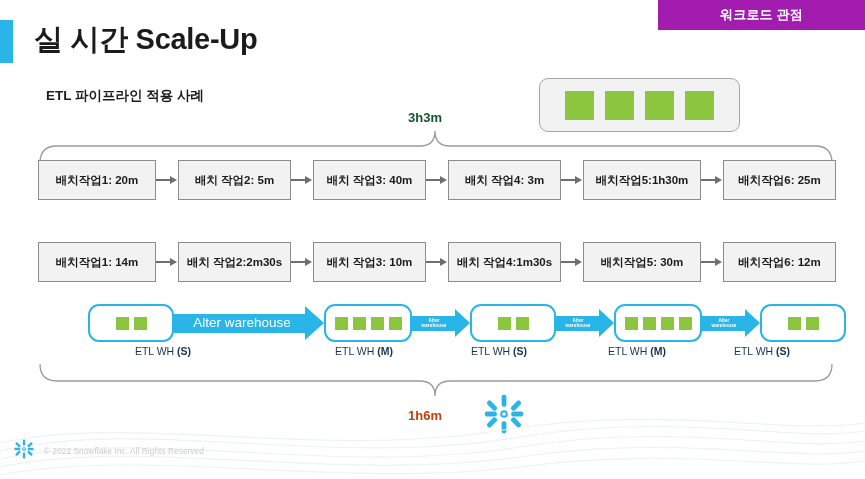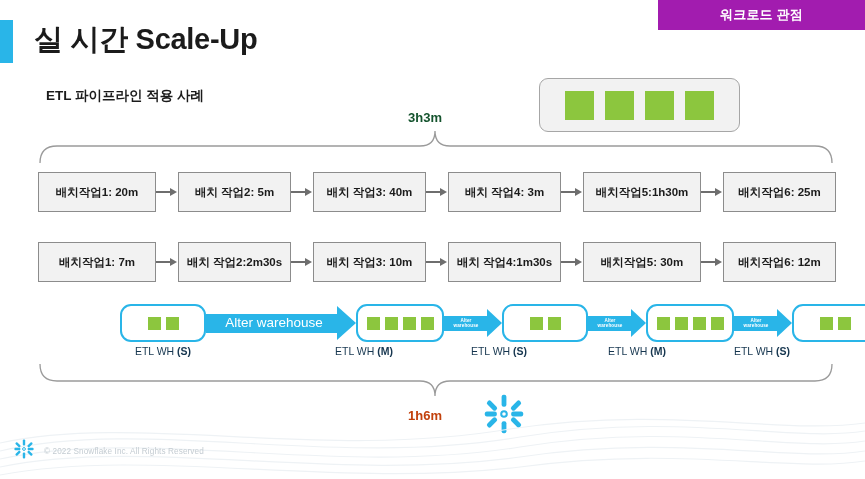--- a/index.html
+++ b/index.html
@@ -51,21 +51,21 @@
   .chip-box {
     position: absolute; left: 539px; top: 78px; width: 201px; height: 54px;
     background: #f2f2f2; border: 1.6px solid #a6a6a6; border-radius: 9px;
     display: flex; align-items: center; justify-content: center; gap: 11px;
   }
   .chip-box .sq { width: 29px; height: 29px; background: #8cc63e; }
 
   
   .job-row { position: absolute; left: 0; width: 865px; height: 44px;
              display: flex; align-items: center; }
-  .row1 { top: 170px; }
+  .row1 { top: 158px; }
   .row2 { top: 240px; }
 
   .job-box {
     background: #f2f2f2; border: 1.6px solid #8c8c8c;
     height: 40px; display: flex; align-items: center; justify-content: center;
     text-align: center; font-size: 11.5px; font-weight: bold; color: #1b1b1b;
     line-height: 1.25; padding: 0 4px;
   }
   .arrow-sm {
     flex: 0 0 auto; width: 22px; height: 10px; position: relative;
@@ -177,21 +177,21 @@
         <div>배치작업5:</div>
         <div>1h30m</div>
       </div>
       <div class="arrow-sm"></div>
       <div class="job-box" style="width: 113px;">
         <div>배치작업6: 25m</div>
       </div>
     </div>
   <div class="job-row row2" id="row1" style="padding-left: 38px;">
       <div class="job-box" style="width: 118px;">
-        <div>배치작업1: 7m</div>
+        <div>배치작업1: 14m</div>
       </div>
       <div class="arrow-sm"></div>
       <div class="job-box" style="width: 113px;">
         <div>배치 작업2:</div>
         <div>2m30s</div>
       </div>
       <div class="arrow-sm"></div>
       <div class="job-box" style="width: 113px;">
         <div>배치 작업3: 10m</div>
       </div>
@@ -203,21 +203,21 @@
       <div class="arrow-sm"></div>
       <div class="job-box" style="width: 118px;">
         <div>배치작업5: 30m</div>
       </div>
       <div class="arrow-sm"></div>
       <div class="job-box" style="width: 113px;">
         <div>배치작업6: 12m</div>
       </div>
     </div>
 
-  <div class="wh-row" id="whrow" style="padding-left: 120px; padding-right: 51px;">
+  <div class="wh-row" id="whrow" style="padding-left: 120px; padding-right: 51px; justify-content: center;">
       <div class="wh-box" style="flex: 0 0 86px;">
         <div class="sq"></div>
         <div class="sq"></div>
       </div>
       <div class="alter-arrow big" style="flex: 0 0 150px;">
         <div class="shaft"></div>
         <div class="head"></div>
         <div class="alter-label">Alter warehouse</div>
       </div>
       <div class="wh-box" style="flex: 0 0 88px;">

